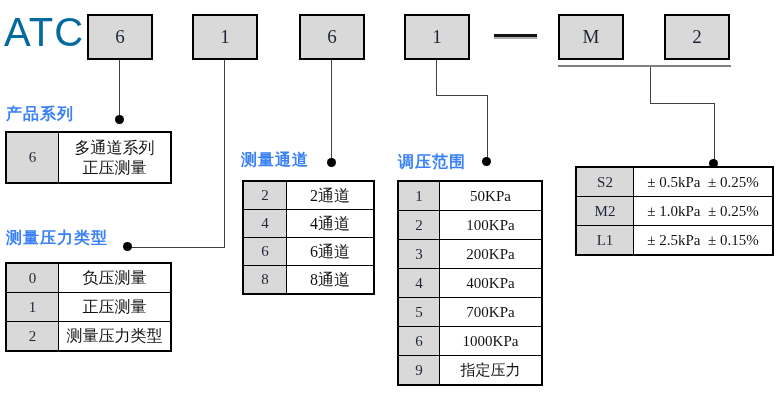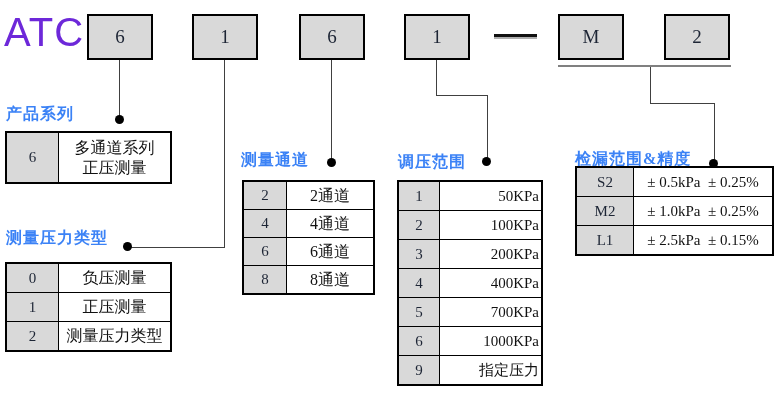--- a/index.html
+++ b/index.html
@@ -3,21 +3,21 @@
 <meta charset="utf-8">
 <style>
   html,body{margin:0;padding:0;background:#fff;}
   #canvas{
     position:relative;width:782px;height:403px;background:#ffffff;
     font-family:"Liberation Serif","DejaVu Serif",serif;overflow:hidden;
   }
   .atc{
     position:absolute;left:4px;top:10px;
     font-family:"Liberation Sans","DejaVu Sans",sans-serif;
-    font-size:40px;line-height:44px;color:#6d28d9;letter-spacing:1px;
+    font-size:40px;line-height:44px;color:#0369a1;letter-spacing:1px;
   }
   .code-box{
     position:absolute;top:14px;width:66px;height:46px;box-sizing:border-box;
     background:#d9d9d9;border:2px solid #000;
     display:flex;align-items:center;justify-content:center;
     font-size:19px;color:#1d2535;
   }
   .dash{
     position:absolute;left:494px;top:34px;width:43px;height:3px;background:#111;
     box-shadow:0 2px 0 rgba(120,120,120,.6);
@@ -35,21 +35,21 @@
   }
   table.spec td{
     border:1.5px solid #000;text-align:center;vertical-align:middle;
     padding:0 2px;overflow:hidden;
   }
   td.k{background:#d9d9d9;font-size:15px;color:#1d2535;}
   td.v{background:#fff;font-size:16px;color:#111;white-space:pre-wrap;line-height:20px;}
   .t1 td{height:49px;} .t1 td.v{font-size:16px;}
   .t2 td{height:28px;}
   .t3 td{height:27px;}
-  .t4 td{height:28px;} .t4 td.v{font-size:15px;text-align:right;}
+  .t4 td{height:28px;} .t4 td.v{font-size:15px;}
   .t5 td{height:28px;} .t5 td.v{font-size:15px;}
 </style>
 </head>
 <body>
 
 <div id="canvas">
 
   <div class="atc">ATC</div>
   <div class="code-box" style="left:87px">6</div>
   <div class="code-box" style="left:192px">1</div>
@@ -155,21 +155,20 @@
       <td class="k">6</td>
       <td class="v">1000KPa</td>
     </tr>
     <tr>
       <td class="k">9</td>
       <td class="v">指定压力</td>
     </tr>
   </tbody>
     </table>
 
-  <div class="sec-title" style="left:575px;top:149px">检漏范围&amp;精度</div>
   <table class="spec t5" style="left:575px;top:166px;width:199px">
     <tbody>
         <tr>
       <td class="k" style="width:52px">S2</td>
       <td class="v">± 0.5kPa  ± 0.25%</td>
     </tr>
     <tr>
       <td class="k">M2</td>
       <td class="v">± 1.0kPa  ± 0.25%</td>
     </tr>

